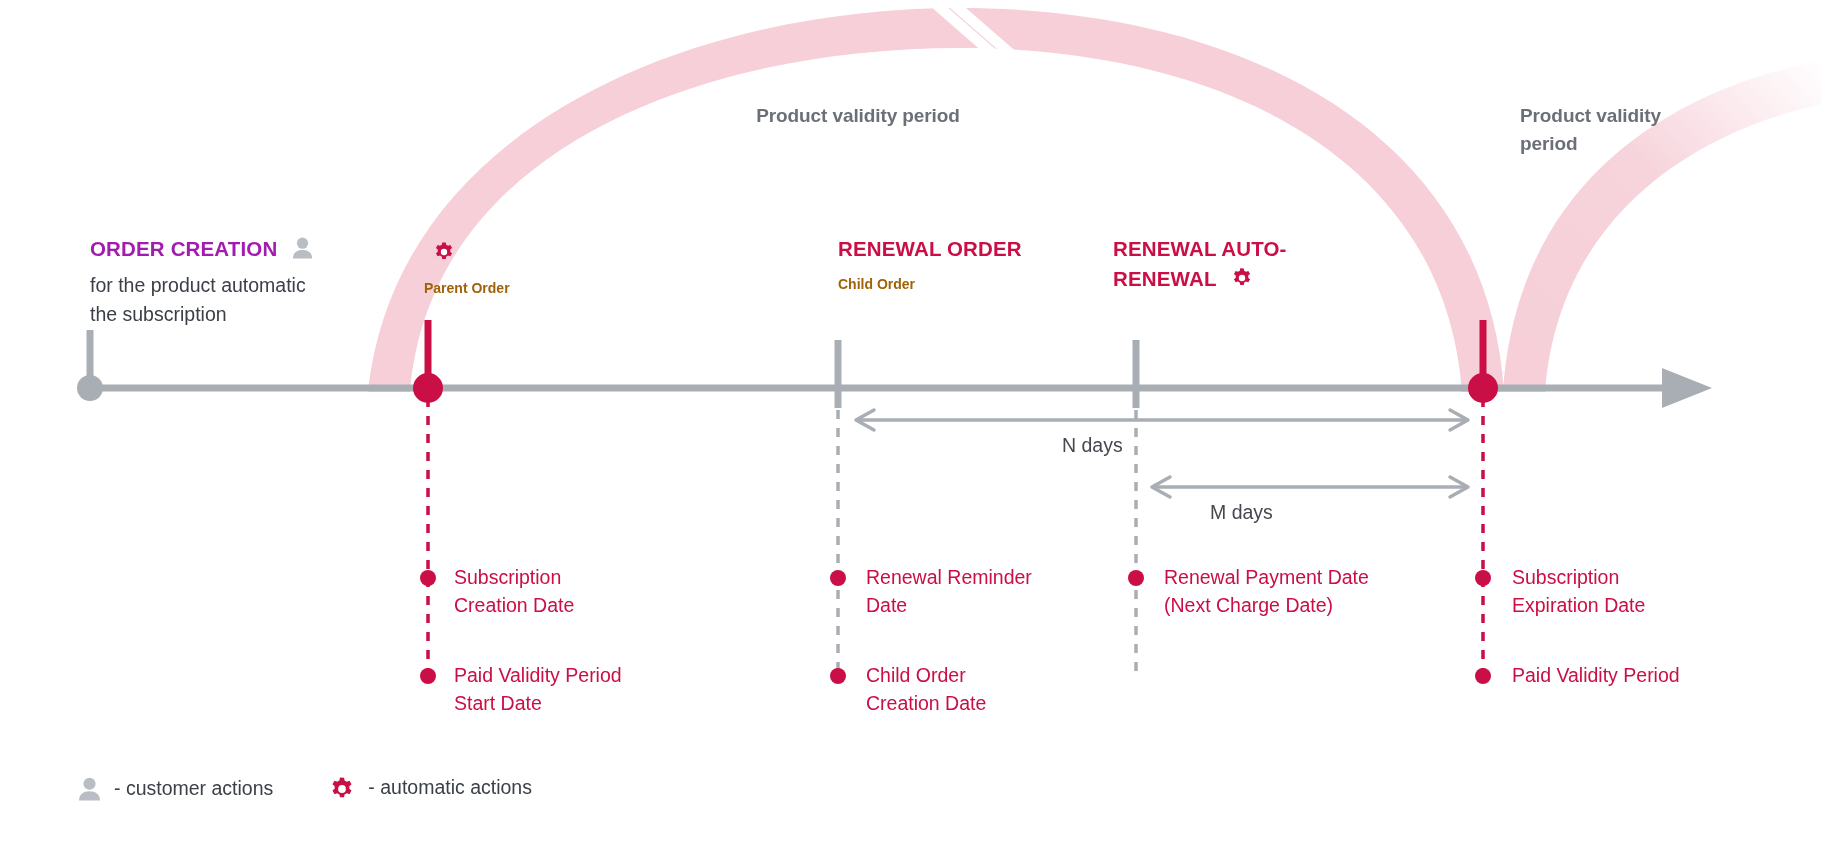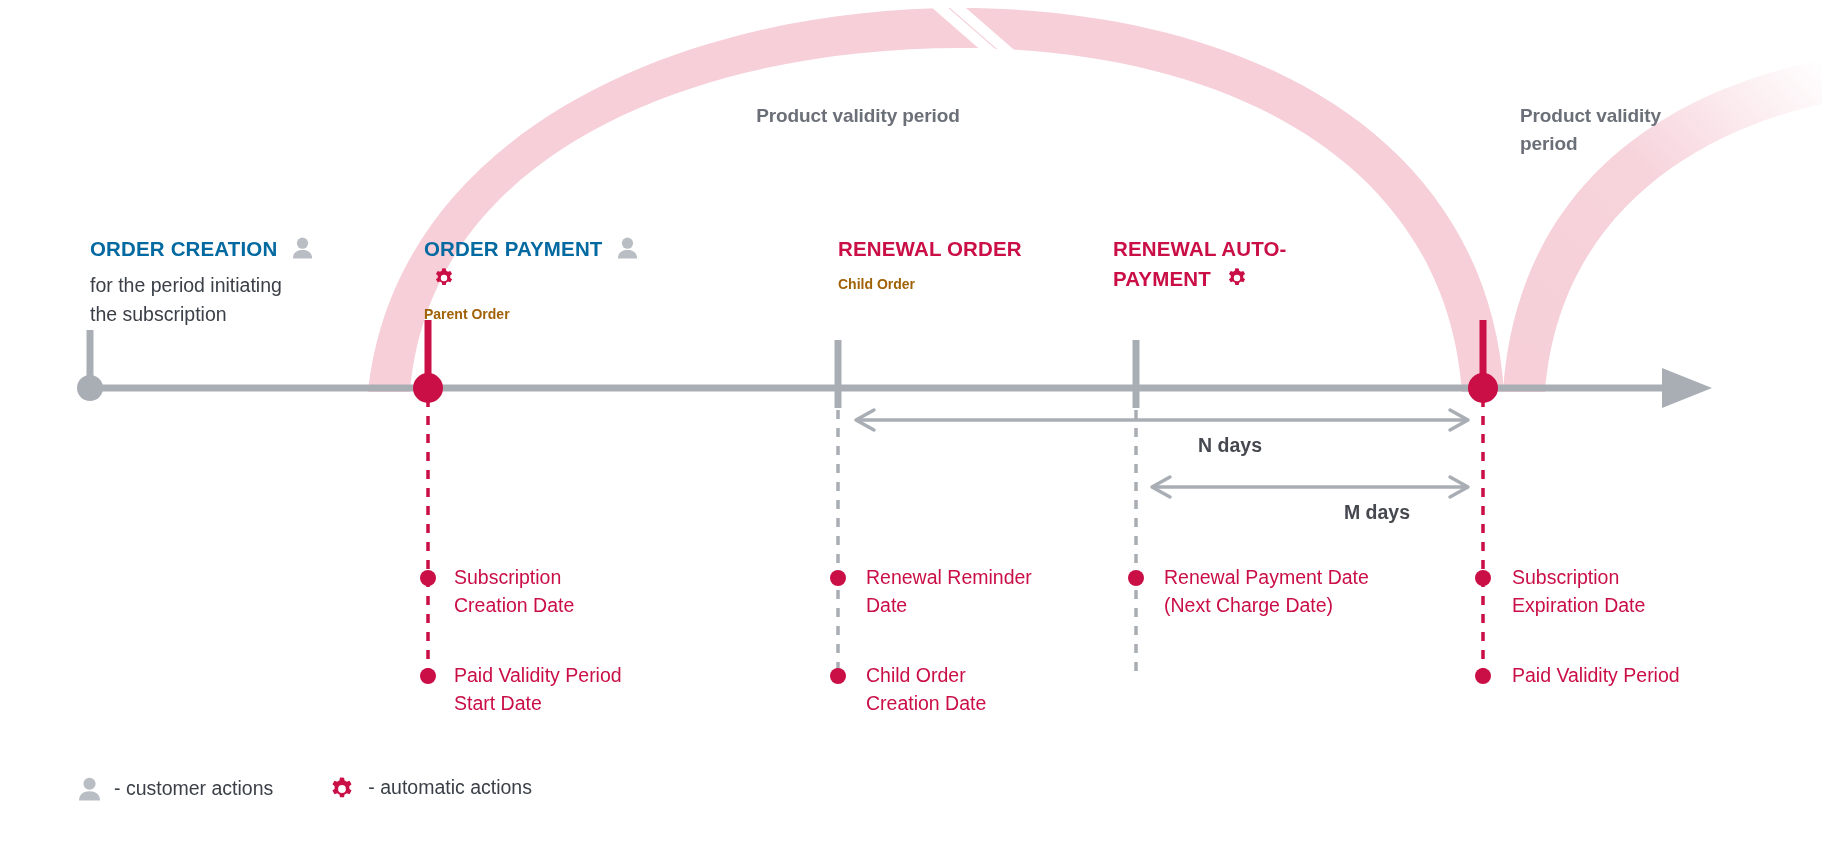--- a/index.html
+++ b/index.html
@@ -42,21 +42,21 @@
   .milestone {
     position: absolute;
     line-height: 1.28;
   }
   .ms-title {
     font-size: 20.5px;
     font-weight: bold;
     letter-spacing: 0.15px;
     white-space: nowrap;
   }
-  .ms-title.dark  { color: #0369a1; }
+  .ms-title.dark  { color: #a21caf; }
   .ms-title.brand { color: #ca0e46; }
   .ms-title.wrap  { white-space: normal; }
   .ms-sub {
     font-size: 19.5px;
     color: #3b4048;
     font-weight: normal;
     line-height: 1.46;
   }
   .ms-order {
     font-size: 14px;
@@ -79,22 +79,21 @@
     font-size: 19.5px;
     color: #ca0e46;
     line-height: 1.42;
   }
 
   
   .span-label {
     position: absolute;
     font-size: 19.5px;
     color: #45494f;
-    text-align: right;
-    font-weight: bold;
+    text-align: left;
   }
 
   
   #legend {
     position: absolute;
     left: 78px;
     top: 776px;
     display: flex;
     align-items: center;
     gap: 0px;
@@ -211,35 +210,26 @@
     <div class="ms-title dark">
       <span>ORDER CREATION</span>
       <span class="t-icon">
         <svg width="21" height="22" viewBox="0 0 21 22">
           <circle cx="10.5" cy="6.2" r="5.6" fill="#b9bec5"></circle>
           <path d="M0.9,21.5 C0.9,15.6 5.2,13.0 10.5,13.0 C15.8,13.0 20.1,15.6 20.1,21.5 Z" fill="#b9bec5"></path>
         </svg>
       </span>
     </div>
     <div class="ms-sub" style="margin-top:9px;">
-      <div>for the period initiating</div>
+      <div>for the product automatic</div>
       <div>the subscription</div>
     </div>
   </div>
 
   <div class="milestone" style="left:424px; top:236px; width:400px;">
-    <div class="ms-title dark">
-      <span>ORDER PAYMENT</span>
-      <span class="t-icon">
-        <svg width="21" height="22" viewBox="0 0 21 22">
-          <circle cx="10.5" cy="6.2" r="5.6" fill="#b9bec5"></circle>
-          <path d="M0.9,21.5 C0.9,15.6 5.2,13.0 10.5,13.0 C15.8,13.0 20.1,15.6 20.1,21.5 Z" fill="#b9bec5"></path>
-        </svg>
-      </span>
-    </div>
     <div class="ms-title brand" style="margin-top:4px;">
       <span class="t-icon">
         <svg width="22" height="22" viewBox="0 0 24 24">
           <path fill="#ca0e46" d="M13.9,1.5 l0.45,2.6 a8.4,8.4 0 0 1 2.05,1.19 l2.5,-0.9 l1.9,3.3 l-2.05,1.7 a8.4,8.4 0 0 1 0,2.38 l2.05,1.7 l-1.9,3.3 l-2.5,-0.9 a8.4,8.4 0 0 1 -2.05,1.19 l-0.45,2.6 h-3.8 l-0.45,-2.6 a8.4,8.4 0 0 1 -2.05,-1.19 l-2.5,0.9 l-1.9,-3.3 l2.05,-1.7 a8.4,8.4 0 0 1 0,-2.38 l-2.05,-1.7 l1.9,-3.3 l2.5,0.9 a8.4,8.4 0 0 1 2.05,-1.19 l0.45,-2.6 Z"></path>
           <circle cx="12" cy="12" r="3.5" fill="#ffffff"></circle>
         </svg>
       </span>
     </div>
     <div class="ms-order">Parent Order</div>
   </div>
@@ -248,21 +238,21 @@
     <div class="ms-title brand wrap">
       <div>RENEWAL ORDER</div>
     </div>
     <div class="ms-order">Child Order</div>
   </div>
 
   <div class="milestone" style="left:1113px; top:236px; width:280px;">
     <div class="ms-title brand wrap">
       <div>RENEWAL AUTO-</div>
       <div style="margin-top:4px;">
-        <span>PAYMENT</span>
+        <span>RENEWAL</span>
         <span class="t-icon">
           <svg width="22" height="22" viewBox="0 0 24 24">
             <path fill="#ca0e46" d="M13.9,1.5 l0.45,2.6 a8.4,8.4 0 0 1 2.05,1.19 l2.5,-0.9 l1.9,3.3 l-2.05,1.7 a8.4,8.4 0 0 1 0,2.38 l2.05,1.7 l-1.9,3.3 l-2.5,-0.9 a8.4,8.4 0 0 1 -2.05,1.19 l-0.45,2.6 h-3.8 l-0.45,-2.6 a8.4,8.4 0 0 1 -2.05,-1.19 l-2.5,0.9 l-1.9,-3.3 l2.05,-1.7 a8.4,8.4 0 0 1 0,-2.38 l-2.05,-1.7 l1.9,-3.3 l2.5,0.9 a8.4,8.4 0 0 1 2.05,-1.19 l0.45,-2.6 Z"></path>
             <circle cx="12" cy="12" r="3.5" fill="#ffffff"></circle>
           </svg>
         </span>
       </div>
     </div>
   </div>
 

